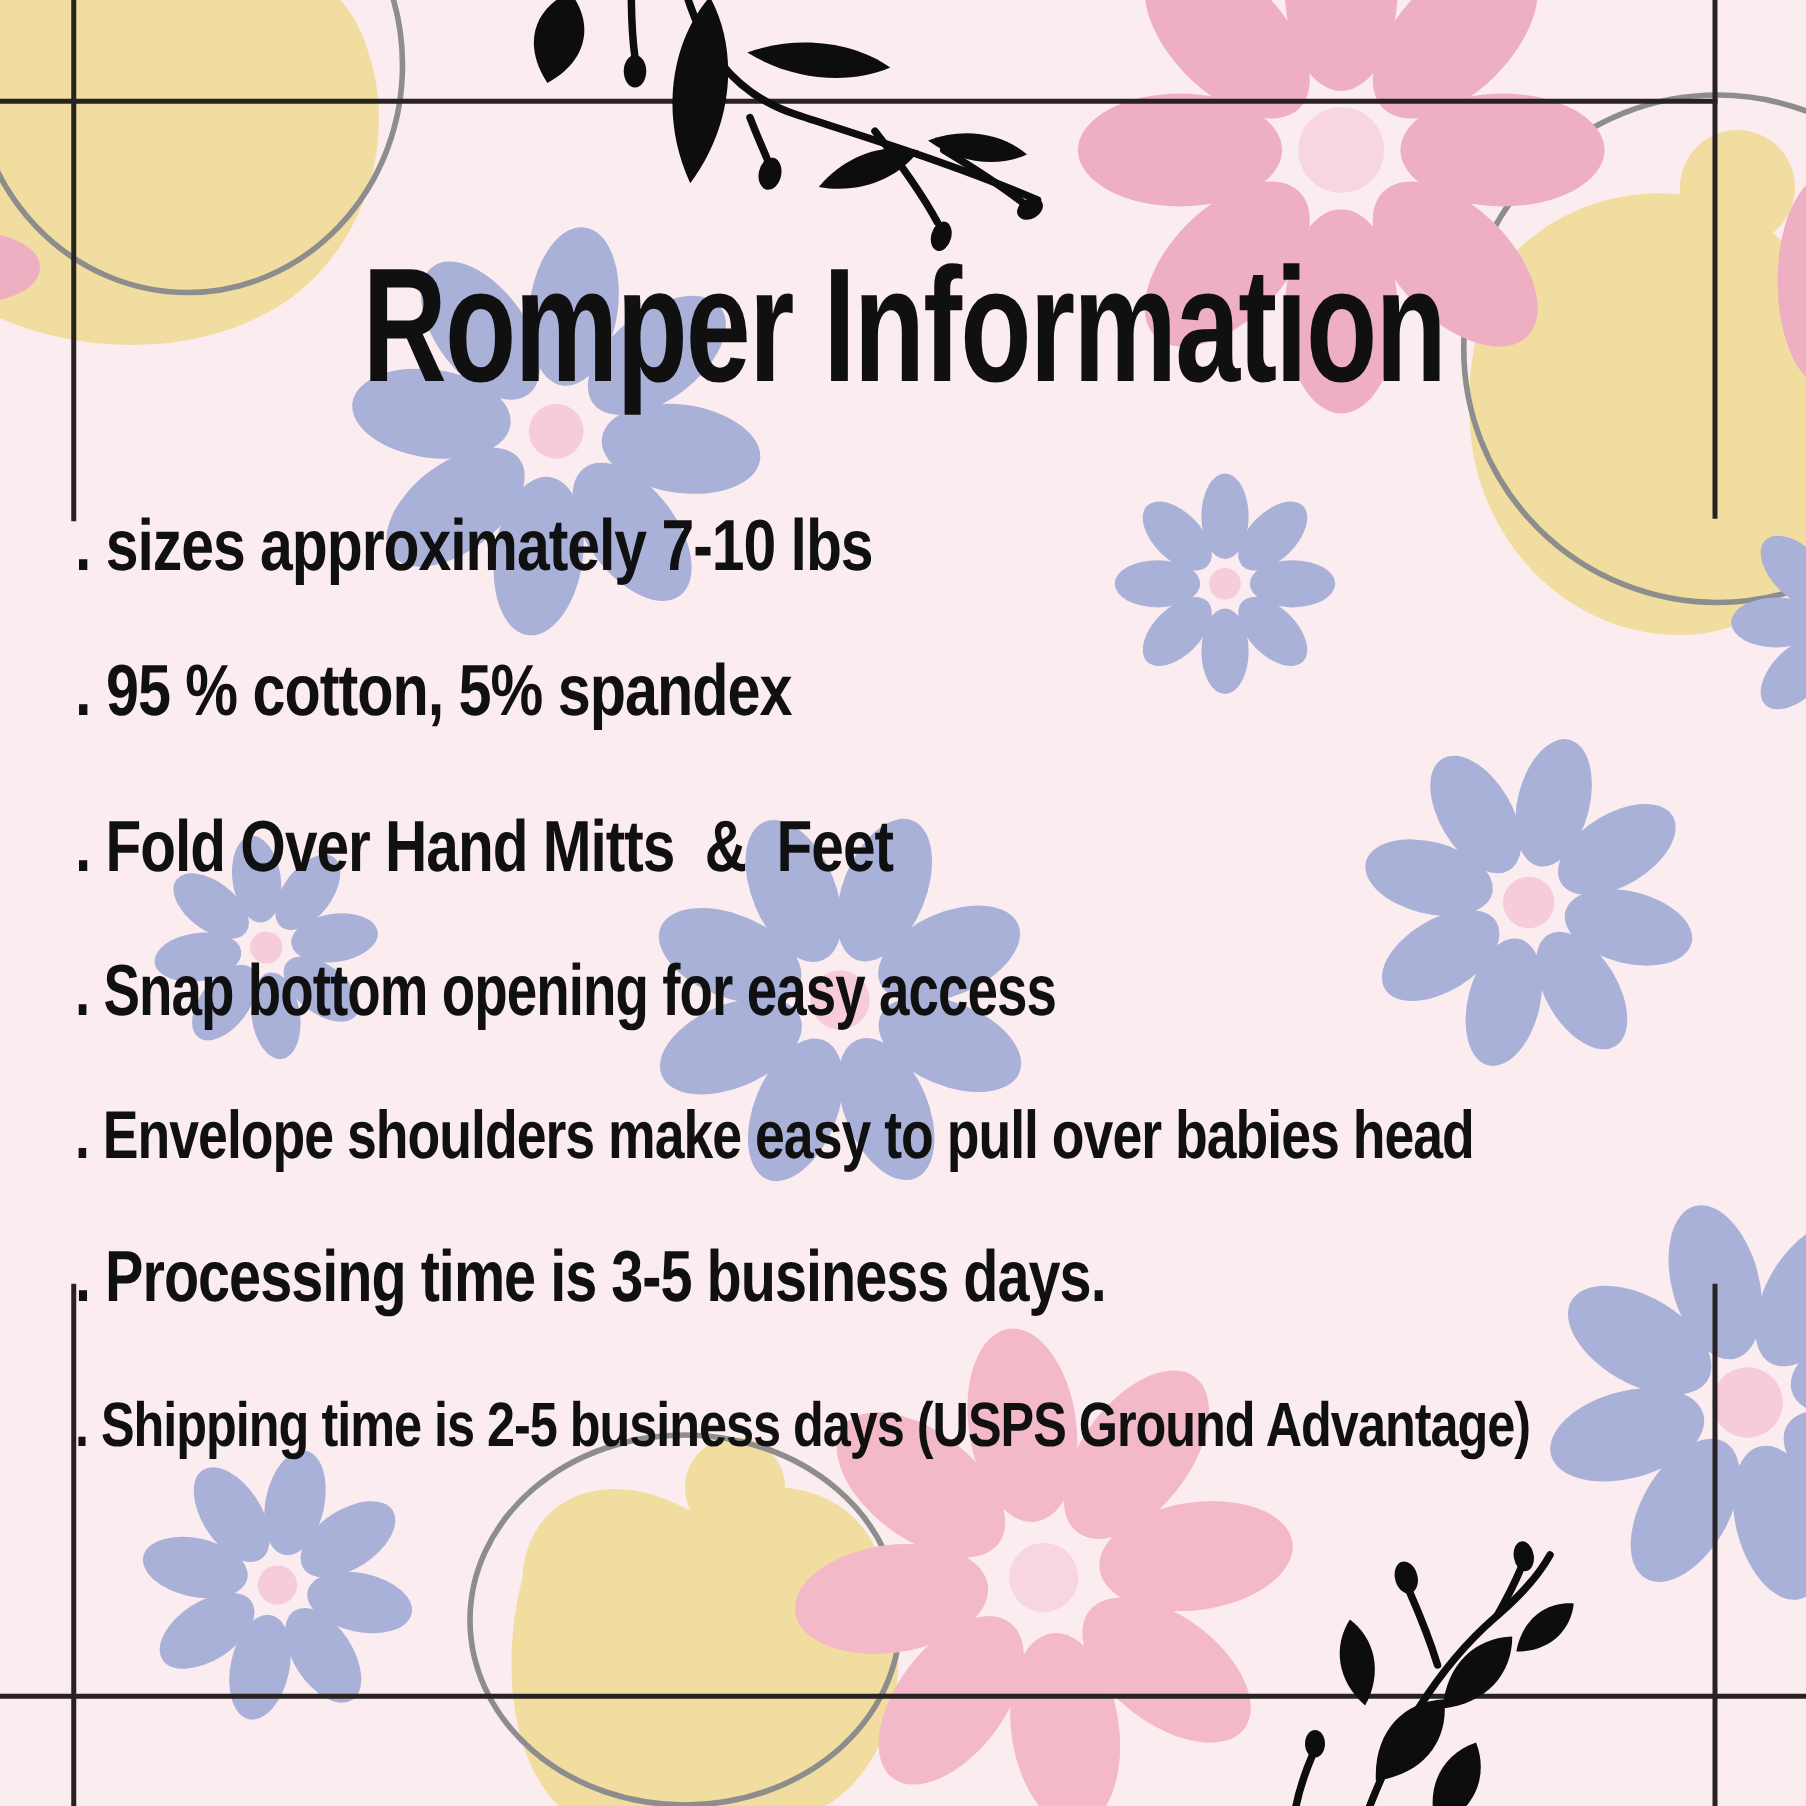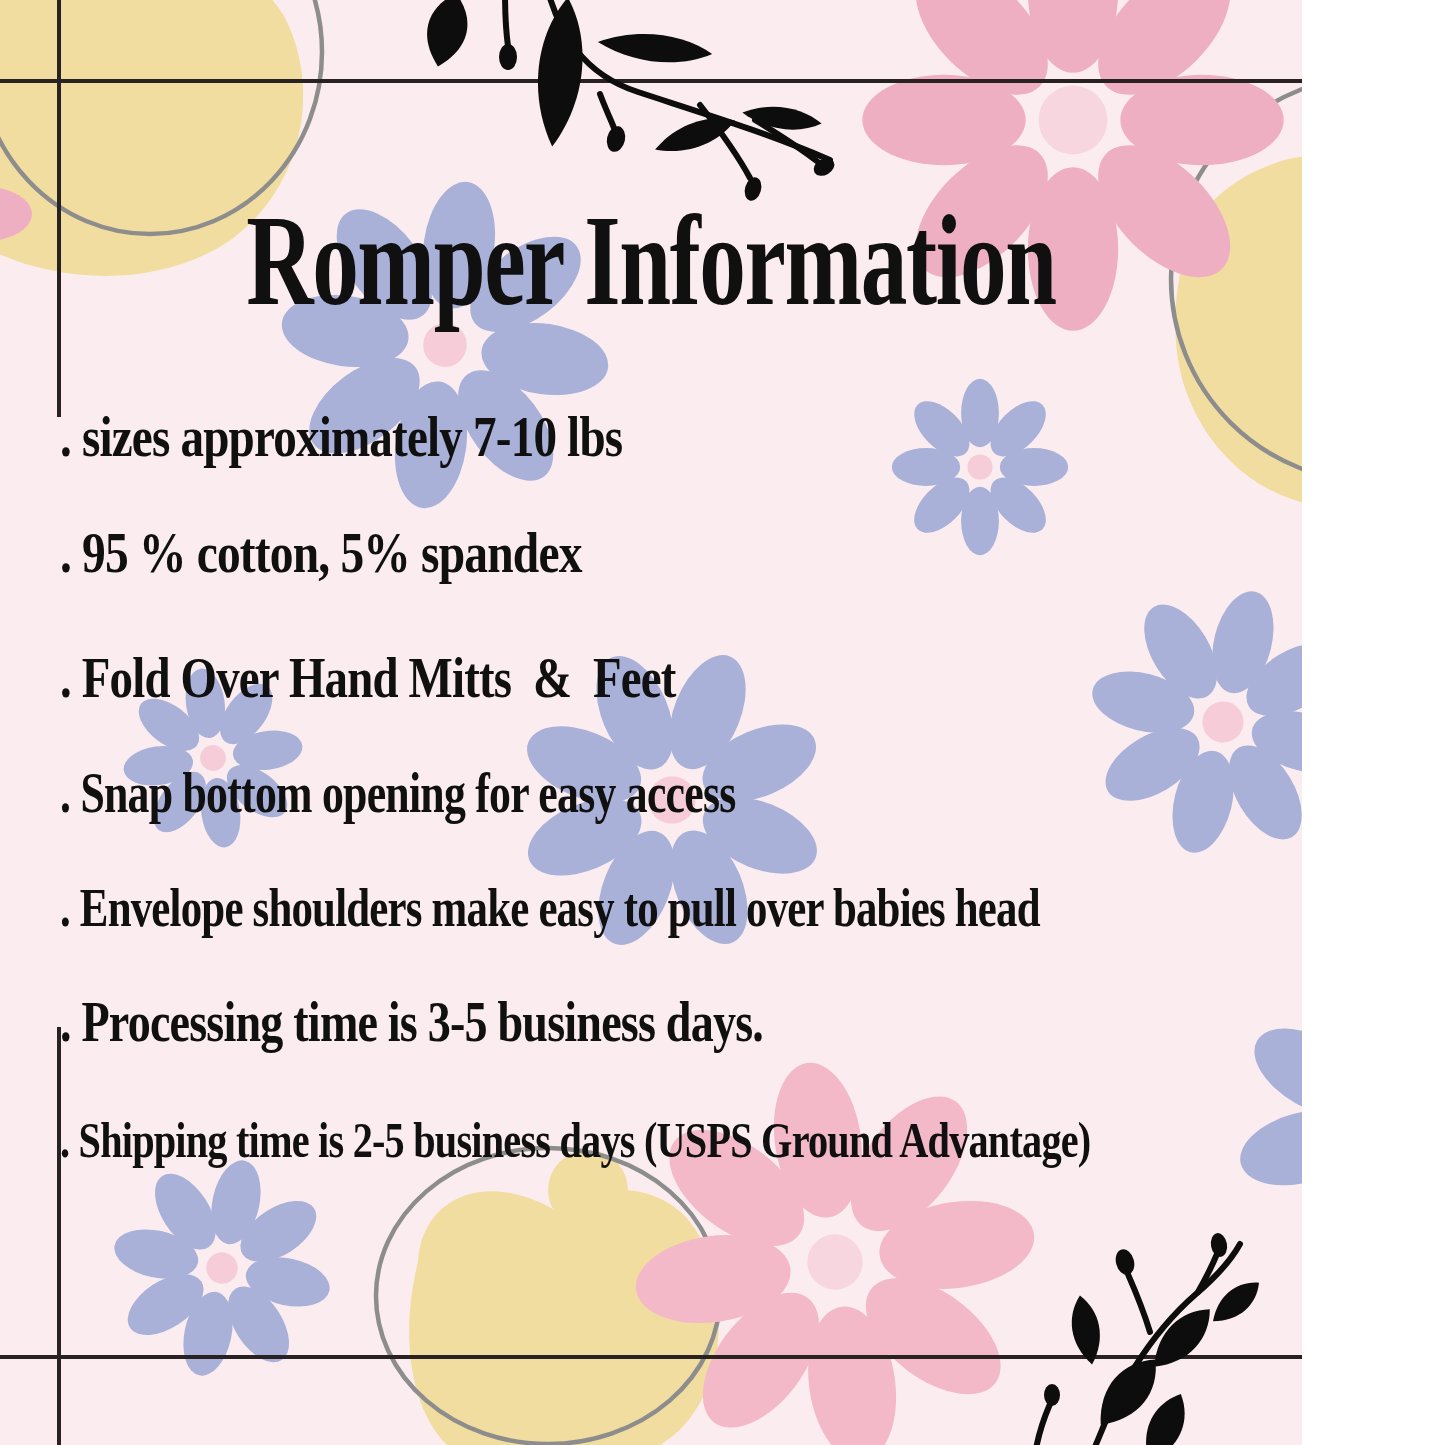--- a/index.html
+++ b/index.html
@@ -1,19 +1,19 @@
 <!DOCTYPE html>
 <html style="--background: #fbedef; --petal_blue: #a9b1d9; --daisy_center: #f6ccd8; --petal_pink_deep: #efafc2; --petal_pink_soft: #f3b9c8; --flower_center: #f8d6e0; --blob_yellow: #f2dda0; --ring_gray: #8d8d8d; --frame_dark: #292223; --sprig_black: #0d0d0d; --text_black: #101010;"><head>
 <meta charset="utf-8">
 <style>
   html,body{margin:0;padding:0;background:#ffffff;}
   .canvas{
-    position:relative;width:1302px;height:1445px;overflow:hidden;
+    position:relative;width:1445px;height:1445px;overflow:hidden;
     background:var(--background,#fbedef);
-    font-family:Liberation Serif, serif;
+    font-family:Liberation Sans, sans-serif;
   }
   svg.decor{position:absolute;inset:0;display:block;}
 
   
   .blob-yellow{fill:var(--blob_yellow,#f2dda0);}
   .ring{fill:none;stroke:var(--ring_gray,#8d8d8d);stroke-width:4.5;}
   .daisy-blue use{fill:var(--petal_blue,#a9b1d9);}
   .daisy-blue circle{fill:var(--daisy_center,#f6ccd8);}
   .daisy-pink-deep use{fill:var(--petal_pink_deep,#efafc2);}
   .daisy-pink-soft use{fill:var(--petal_pink_soft,#f3b9c8);}

